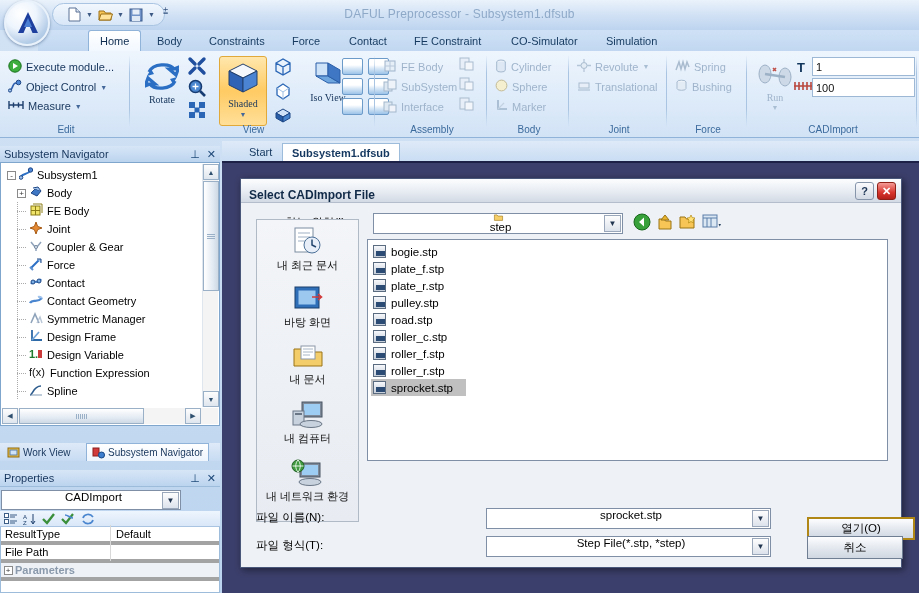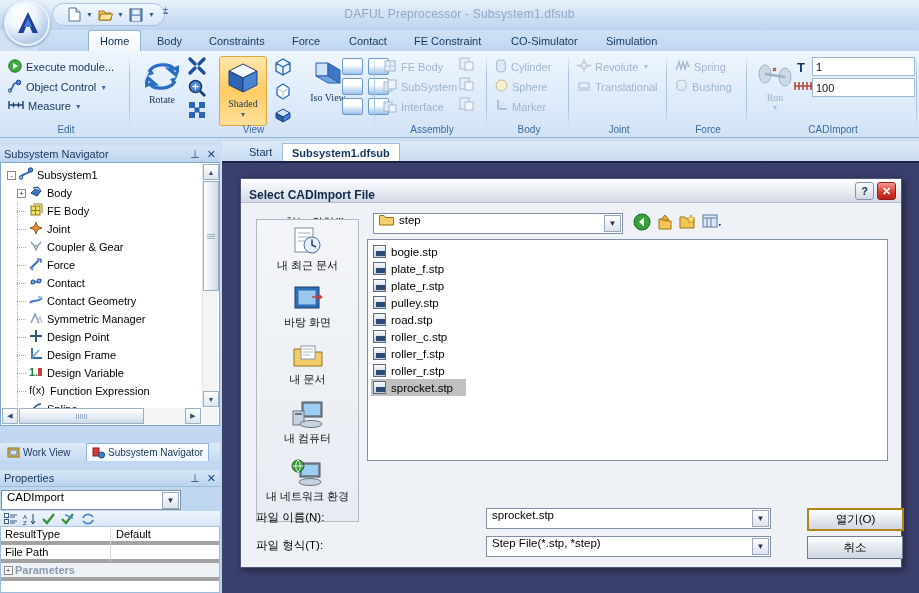--- a/index.html
+++ b/index.html
@@ -183,21 +183,21 @@
   .dlg-btns { position:absolute; right:5px; top:3px; display:flex; gap:3px; }
   .tb { width:19px; height:18px; border:1px solid #8795ab; border-radius:3px;
     display:flex; align-items:center; justify-content:center; font-size:11px; font-weight:bold;
     background:linear-gradient(#fafbfd,#d3dae4); color:#1b3354; }
   .tb.close { background:linear-gradient(#f49a96,#d7342c 60%,#b42119); color:#fff; border-color:#8e2018; }
 
   .dlg-row { position:absolute; display:flex; align-items:center; }
   .lbl { font-size:11.5px; color:#000; }
   .combo {
     border:1px solid #7f8fa5; background:#fff; height:21px;
-    display:flex; align-items:flex-start; padding-left:5px; font-size:11.5px; position:relative;
+    display:flex; align-items:center; padding-left:5px; font-size:11.5px; position:relative;flex-direction:column;
   }
   .combo .arrowbox {
     position:absolute; right:1px; top:1px; width:17px; height:17px;
     background:linear-gradient(#fdfdfd,#dde3ec); border:1px solid #9aa7ba;
     display:flex; align-items:center; justify-content:center; font-size:8px; color:#20344f;
   }
   .places {
     position:absolute; left:15px; top:40px; width:103px; height:303px;
     background:linear-gradient(#f3f5f8,#e8ecf2); border:1px solid #b0b9c6;
   }
@@ -656,30 +656,20 @@
         <div class="trow">
           <span style="width:16px"></span>
           <span class="dashline"></span>
           <span style="width:1px"></span>
           <span class="ico"><svg width="14" height="14" viewBox="0 0 14 14">
               <path d="M2 12 L6 3 L10 12" fill="none" stroke="#8fa3ba" stroke-width="1.6"></path>
               <path d="M8 12 L11 6 L13 12" fill="none" stroke="#b9c6d6" stroke-width="1.4"></path>
             </svg></span>
           <span style="width:4px"></span>
           <span>Symmetric Manager</span>
-        </div>
-        <div class="trow">
-          <span style="width:16px"></span>
-          <span class="dashline"></span>
-          <span style="width:1px"></span>
-          <span class="ico"><svg width="14" height="14" viewBox="0 0 14 14">
-              <path d="M7 1 V13 M1 7 H13" stroke="#2b5a8c" stroke-width="2"></path>
-            </svg></span>
-          <span style="width:4px"></span>
-          <span>Design Point</span>
         </div>
         <div class="trow">
           <span style="width:16px"></span>
           <span class="dashline"></span>
           <span style="width:1px"></span>
           <span class="ico"><svg width="14" height="14" viewBox="0 0 14 14">
               <path d="M3 1 V11 H13" stroke="#2f6aa8" stroke-width="1.8" fill="none"></path>
               <path d="M3 11 L10 3" stroke="#6fa3d8" stroke-width="1.6"></path>
             </svg></span>
           <span style="width:4px"></span>
@@ -952,17 +942,17 @@
     </div>
 
     <div class="dlg-row" style="left:15px; top:359px;">
       <span class="lbl">파일 형식(T):</span>
     </div>
     <div class="combo" style="position:absolute; left:245px; top:357px; width:285px;">
       <span>Step File(*.stp, *step)</span>
       <span class="arrowbox">▼</span>
     </div>
 
-    <div class="pbtn def" style="position:absolute; left:566px; top:329px; width:97px;">열기(O)</div>
+    <div class="pbtn def" style="position:absolute; left:566px; top:338px; width:108px;">열기(O)</div>
     <div class="pbtn" style="position:absolute; left:566px; top:357px; width:96px;">취소</div>
   </div>
 
 </div>
 
 </body></html>

